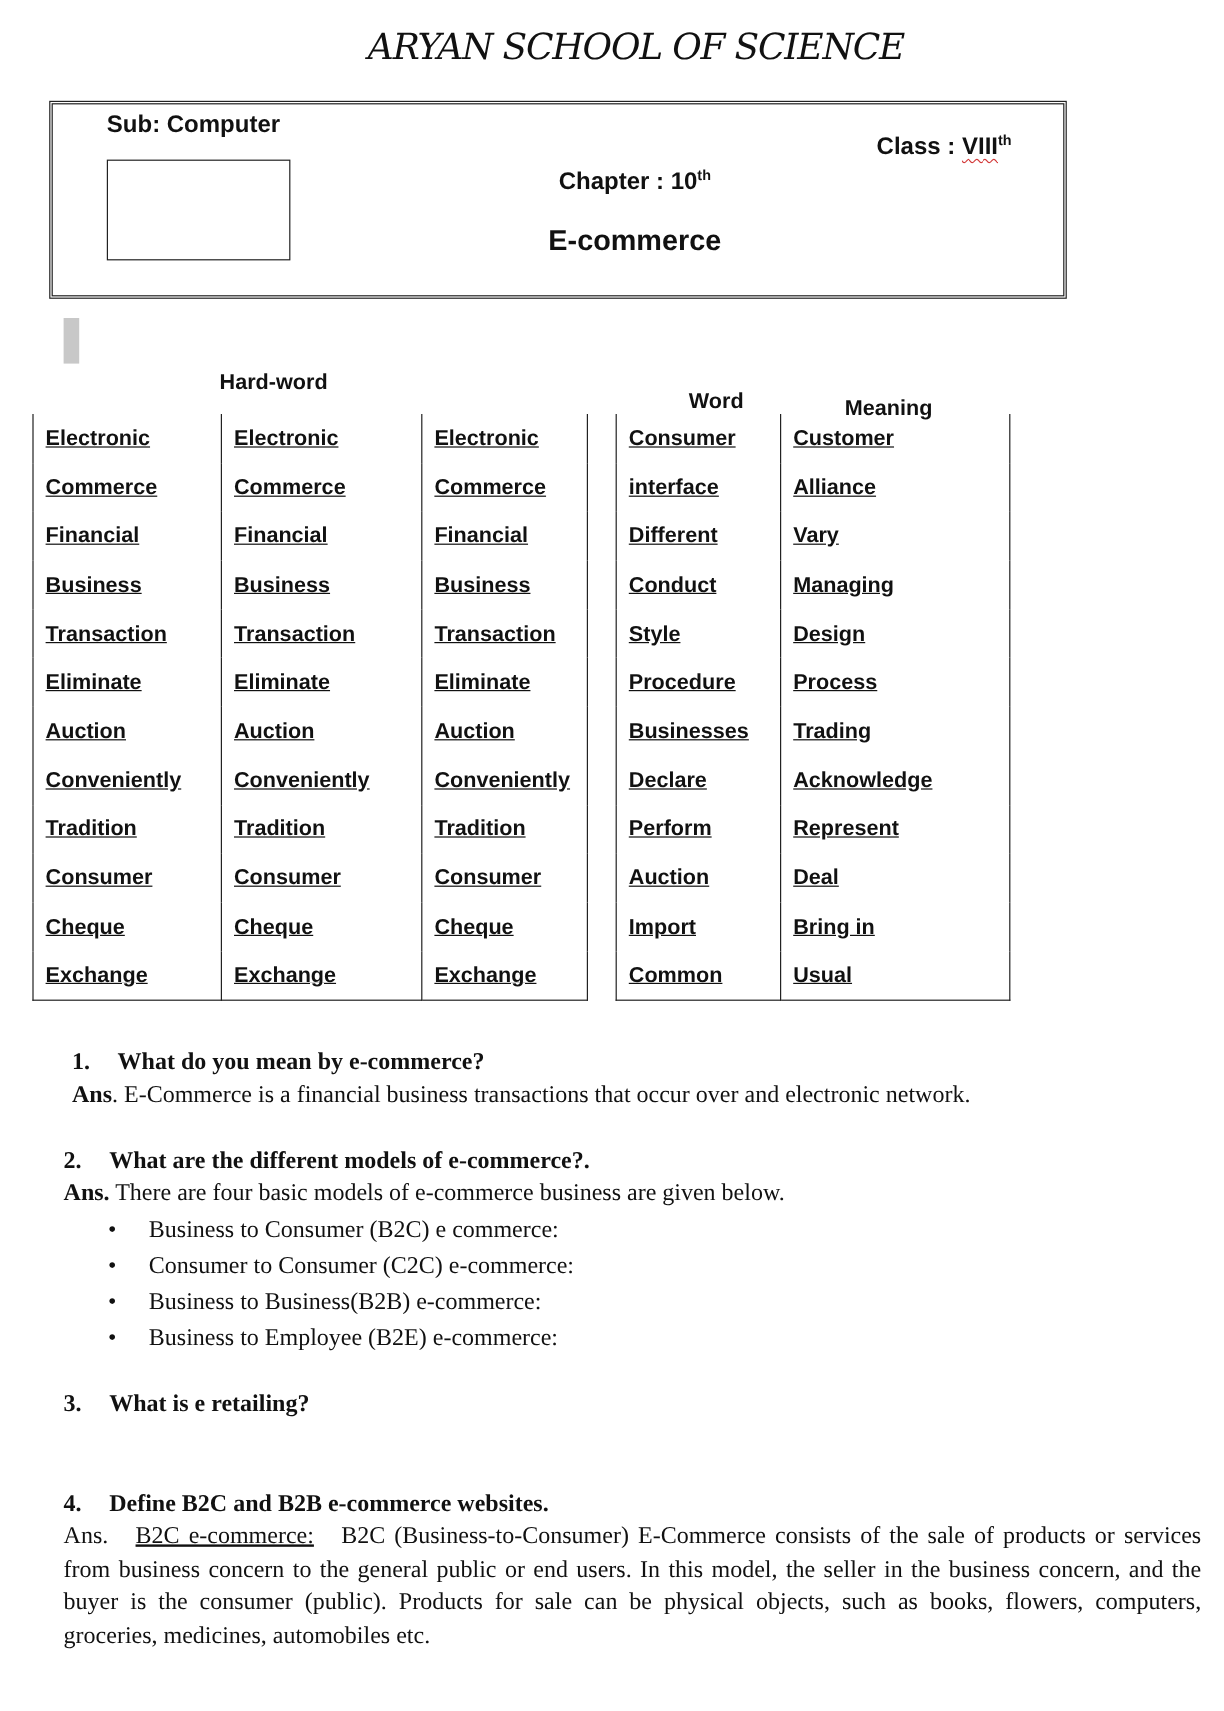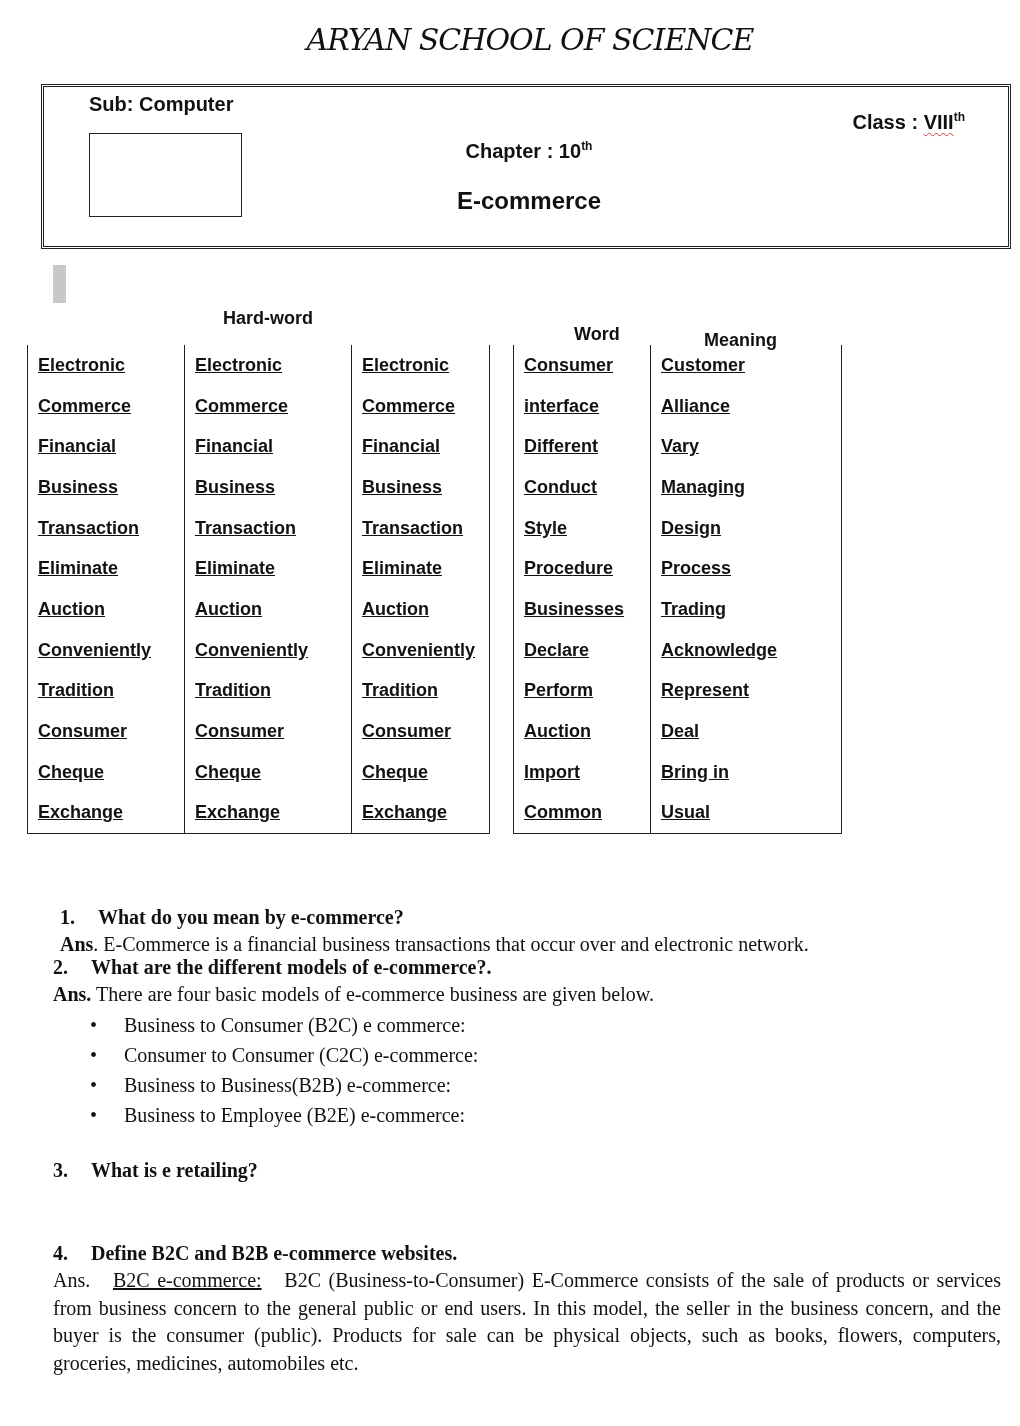--- a/index.html
+++ b/index.html
@@ -9,21 +9,21 @@
       font-family: "Liberation Serif", serif;
     }
     .school-title {
       position: absolute; left: 0; top: 22px; width: 1060px;
       text-align: center;
       font-family: "DejaVu Serif", serif;
       font-style: italic; font-size: 30px; letter-spacing: -1px;
       color: #111111;
     }
     .header-box {
-      position: absolute; left: 41px; top: 84px; width: 970px; height: 165px;
+      position: absolute; left: 41px; top: 84px; width: 848px; height: 165px;
       border: 3px double #222222;
       box-sizing: border-box;
     }
     .hb-sub {
       position: absolute; left: 45px; top: 6px;
       font-family: "Liberation Sans", sans-serif; font-weight: bold; font-size: 20px;
     }
     .hb-class {
       position: absolute; right: 43px; top: 23px;
       font-family: "Liberation Sans", sans-serif; font-weight: bold; font-size: 20px; text-align: center;
@@ -70,21 +70,21 @@
     #table-hard td:nth-child(2) { width: 146px; }
     #table-hard td:nth-child(3) { width: 117px; }
     #table-meaning { left: 513px; top: 345px; }
     #table-meaning td:nth-child(1) { width: 116px; }
     #table-meaning td:nth-child(2) { width: 170px; }
 
     .qa { position: absolute; left: 0; width: 1020px; font-size: 20px; line-height: 27px; }
     .q { font-weight: bold; }
     .q .num { display: inline-block; width: 38px; }
     .ans-label { font-weight: bold; }
-    #qa-1 { top: 872px; margin-top: 32px; }
+    #qa-1 { top: 872px; }
     #qa-1 .q { padding-left: 60px; }
     #qa-1 .a { padding-left: 60px; }
     #qa-2 { top: 954px; }
     #qa-2 .q, #qa-2 .a { padding-left: 53px; }
     ul.models { list-style: none; margin: 0; padding: 2px 0 0 90px; }
     ul.models li { height: 30px; line-height: 30px; position: relative; padding-left: 34px; }
     ul.models li .bullet { position: absolute; left: 0; top: 0; }
     #qa-3 { top: 1157px; }
     #qa-3 .q, #qa-3 .a { padding-left: 53px; }
     #qa-3 .a .text { color: #555555; }
@@ -103,21 +103,21 @@
 <div class="header-box">
   <div class="hb-sub">Sub: Computer</div>
   <div class="hb-class"><span>Class : </span><span class="spell">VIII</span><sup>th</sup></div>
   <div class="hb-logo"></div>
   <div class="hb-chapter"><span>Chapter : 10</span><sup>th</sup></div>
   <div class="hb-topic">E-commerce</div>
 </div>
 
 <div class="gray-marker"></div>
 
-<div class="col-head" style="left:183px;margin-left:40px;">Hard-word</div>
+<div class="col-head" style="left:183px;">Hard-word</div>
 <div class="col-head" style="left:574px;margin-top:16px;">Word</div>
 <div class="col-head" style="left:704px;margin-top:22px;">Meaning</div>
 
 <table class="words" id="table-hard">
   <tbody id="hard-body">
       <tr>
         <td>Electronic</td>
         <td>Electronic</td>
         <td>Electronic</td>
       </tr>

